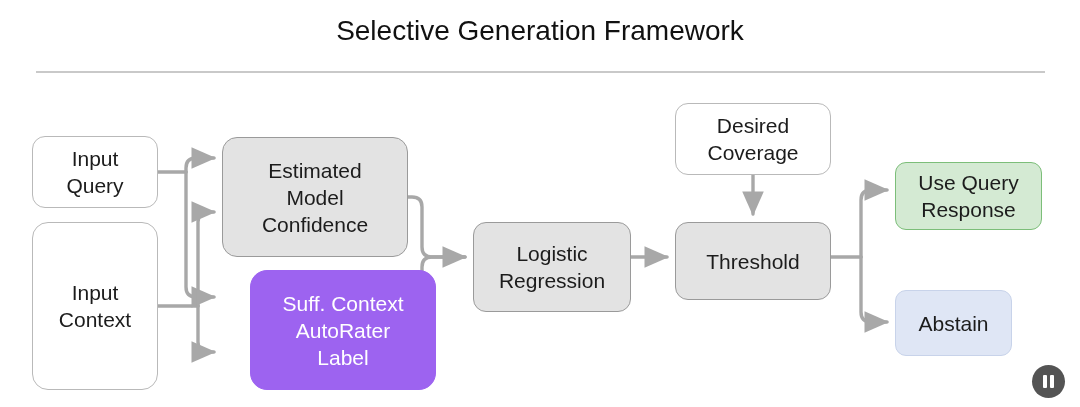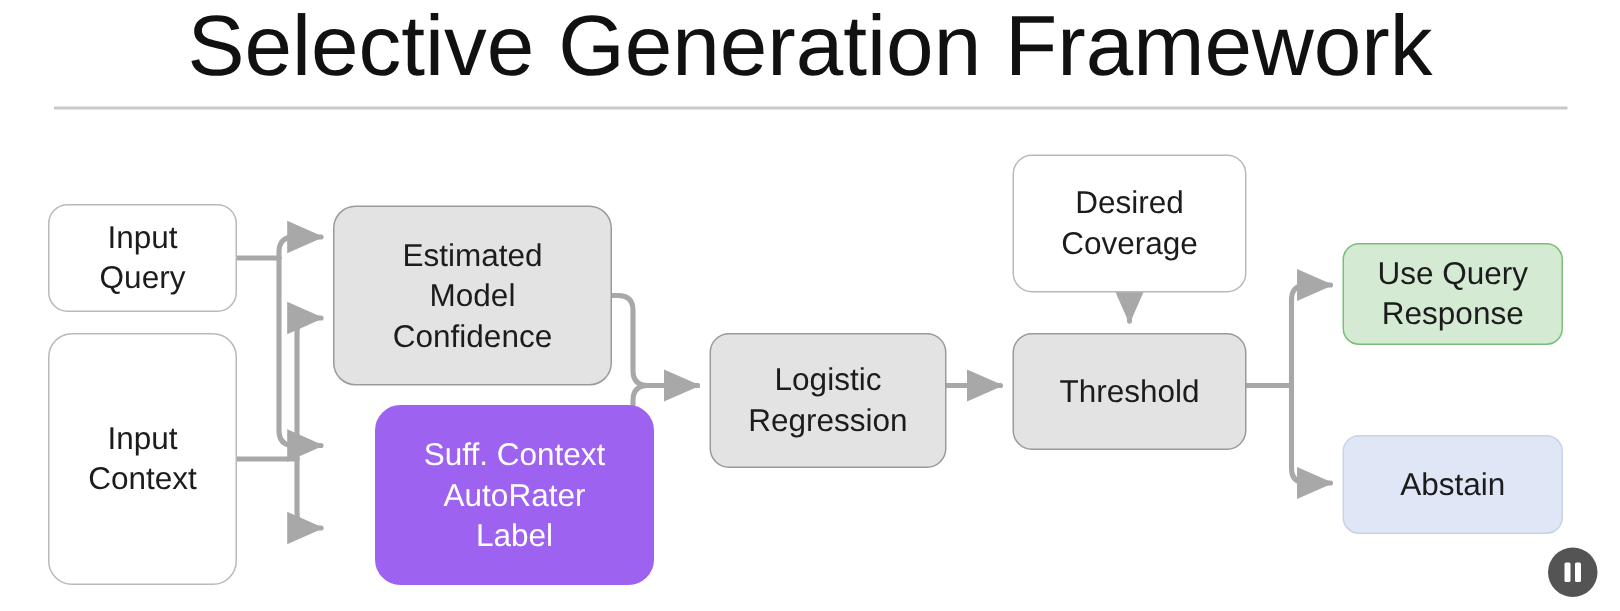--- a/index.html
+++ b/index.html
@@ -19,21 +19,21 @@
     overflow: hidden;
   }
 
   
   #title {
     position: absolute;
     left: 0;
     top: 4px;
     width: 1080px;
     text-align: center;
-    font-size: 57px;
+    font-size: 28px;
     line-height: 54px;
     font-weight: 400;
     color: #111111;
     letter-spacing: 0px;
     white-space: nowrap;
   }
   #divider {
     position: absolute;
     left: 36px;
     top: 71px;
@@ -83,24 +83,24 @@
     background: #dfe6f5;
     border: 1.8px solid #c8d3ea;
   }
 
   
   #n-input-query      { left: 32px;  top: 136px; width: 126px; height: 72px;  border-radius: 13px; }
   #n-input-context    { left: 32px;  top: 222px; width: 126px; height: 168px; border-radius: 16px; }
   #n-confidence       { left: 222px; top: 137px; width: 186px; height: 120px; border-radius: 15px; }
   #n-autorater        { left: 222px; top: 270px; width: 186px; height: 120px; border-radius: 17px; margin-left: 28px; }
   #n-logreg           { left: 473px; top: 222px; width: 158px; height: 90px;  border-radius: 13px; }
-  #n-coverage         { left: 675px; top: 103px; width: 156px; height: 92px;  border-radius: 13px; }
+  #n-coverage         { left: 675px; top: 103px; width: 156px; height: 72px;  border-radius: 13px; }
   #n-threshold        { left: 675px; top: 222px; width: 156px; height: 78px;  border-radius: 13px; }
   #n-use-response     { left: 895px; top: 162px; width: 147px; height: 68px;  border-radius: 11px; }
-  #n-abstain          { left: 895px; top: 290px; width: 147px; height: 66px;  border-radius: 11px; text-align: center; }
+  #n-abstain          { left: 895px; top: 290px; width: 117px; height: 66px;  border-radius: 11px; text-align: center; }
 
   
   #wires {
     position: absolute;
     left: 0;
     top: 0;
     width: 1080px;
     height: 407px;
     pointer-events: none;
   }

